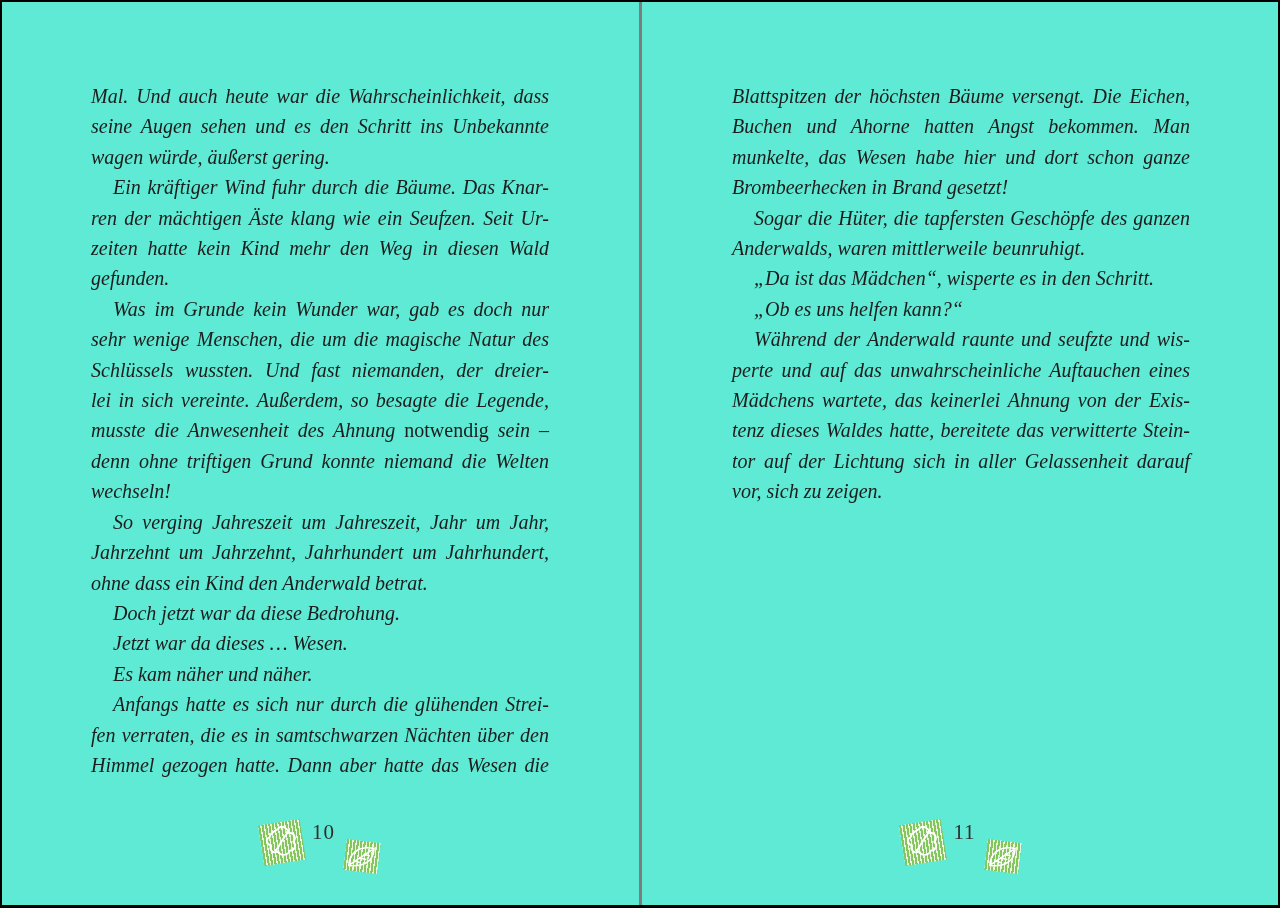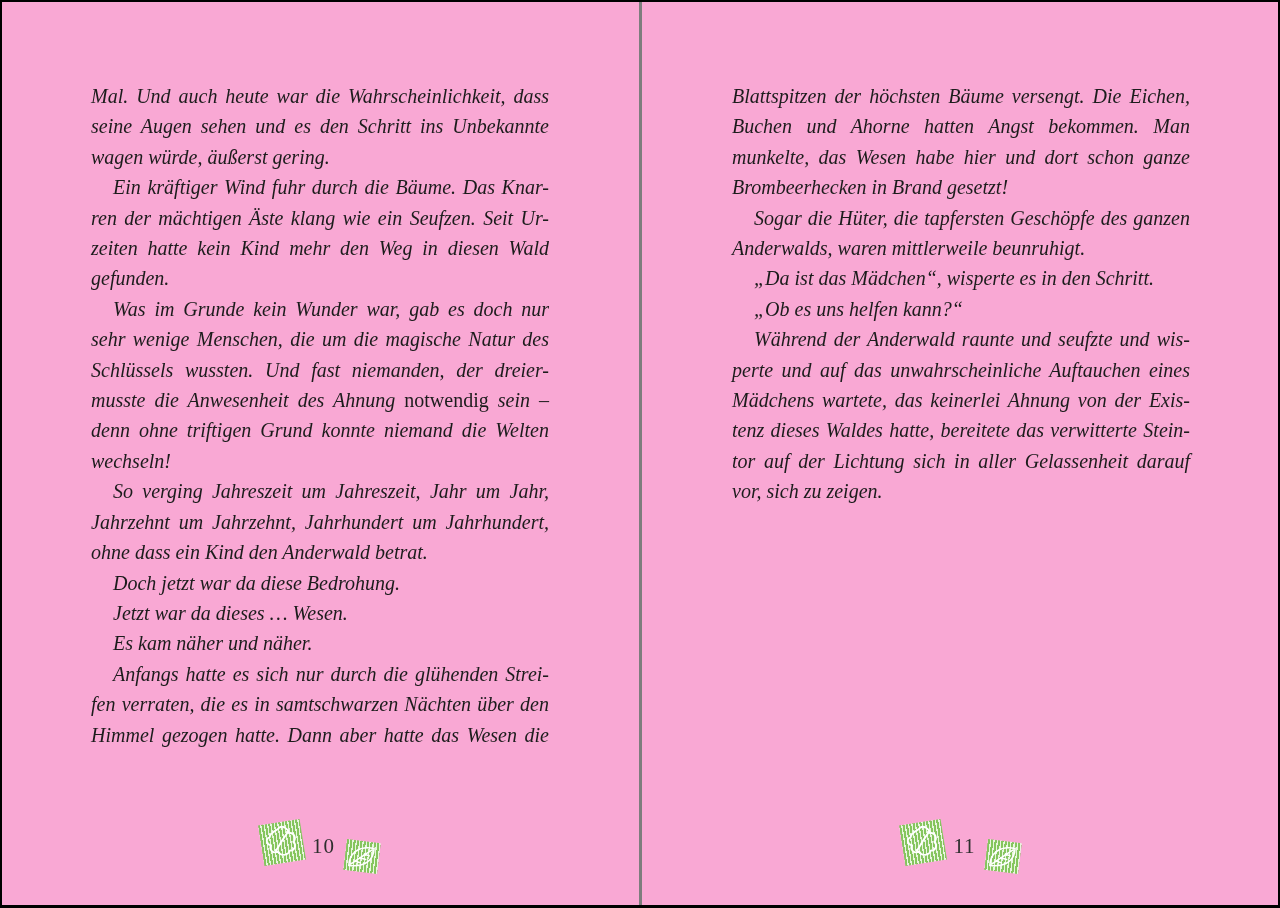--- a/index.html
+++ b/index.html
@@ -7,21 +7,21 @@
     --stripe:#e9f5df;
     --divider:#7d7d7d;
     --text:#1c1c1c;
     --pagenum:#2e2e2e;
   }
   html,body{margin:0;padding:0;background:#fff;}
   .canvas{
     position:relative;
     width:1280px;height:908px;
     box-sizing:border-box;
-    background:#f9a8d4;
+    background:#5eead4;
     border:2px solid #000;
     border-bottom-width:3px;
     overflow:hidden;
     font-family:"Liberation Serif","DejaVu Serif",serif;
   }
   .divider{
     position:absolute;left:637px;top:0;width:3px;height:100%;
     background:var(--divider);
   }
   .page{position:absolute;top:0;height:100%;width:635px;}
@@ -54,41 +54,42 @@
     background:repeating-linear-gradient(90deg,
       var(--green) 0px, var(--green) 2.1px,
       var(--stripe) 2.1px, var(--stripe) 3.4px);
     flex:0 0 auto;
   }
   .stamp svg{width:100%;height:100%;display:block;}
   .stamp-a{width:42px;height:41px;transform:rotate(-9deg);margin-right:9px;}
   .stamp-b{width:34px;height:31px;transform:rotate(7deg);margin-left:10px;margin-top:19px;}
   .page-num{
     font-size:21px;font-style:normal;line-height:1;
-    color:var(--pagenum);margin-top:14px;
+    color:var(--pagenum);
     letter-spacing:1px;
   }
 </style>
 </head>
 <body>
 
 <div class="canvas">
 
   <div class="page left">
     <div class="text-block">
         <div class="line just"><span>Mal. Und auch heute war die Wahrscheinlichkeit, dass</span></div>
         <div class="line just"><span>seine Augen sehen und es den Schritt ins Unbekannte</span></div>
         <div class="line"><span>wagen würde, äußerst gering.</span></div>
         <div class="line indent just"><span>Ein kräftiger Wind fuhr durch die Bäume. Das Knar-</span></div>
         <div class="line just"><span>ren der mächtigen Äste klang wie ein Seufzen. Seit Ur-</span></div>
         <div class="line just"><span>zeiten hatte kein Kind mehr den Weg in diesen Wald</span></div>
         <div class="line"><span>gefunden.</span></div>
         <div class="line indent just"><span>Was im Grunde kein Wunder war, gab es doch nur</span></div>
         <div class="line just"><span>sehr wenige Menschen, die um die magische Natur des</span></div>
         <div class="line just"><span>Schlüssels wussten. Und fast niemanden, der dreier-</span></div>
+        <div class="line just"><span>lei in sich vereinte. Außerdem, so besagte die Legende,</span></div>
         <div class="line just"><span>musste die Anwesenheit des Ahnung </span><span class="roman">notwendig</span><span> sein –</span></div>
         <div class="line just"><span>denn ohne triftigen Grund konnte niemand die Welten</span></div>
         <div class="line"><span>wechseln!</span></div>
         <div class="line indent just"><span>So verging Jahreszeit um Jahreszeit, Jahr um Jahr,</span></div>
         <div class="line just"><span>Jahrzehnt um Jahrzehnt, Jahrhundert um Jahrhundert,</span></div>
         <div class="line"><span>ohne dass ein Kind den Anderwald betrat.</span></div>
         <div class="line indent"><span>Doch jetzt war da diese Bedrohung.</span></div>
         <div class="line indent"><span>Jetzt war da dieses … Wesen.</span></div>
         <div class="line indent"><span>Es kam näher und näher.</span></div>
         <div class="line indent just"><span>Anfangs hatte es sich nur durch die glühenden Strei-</span></div>

